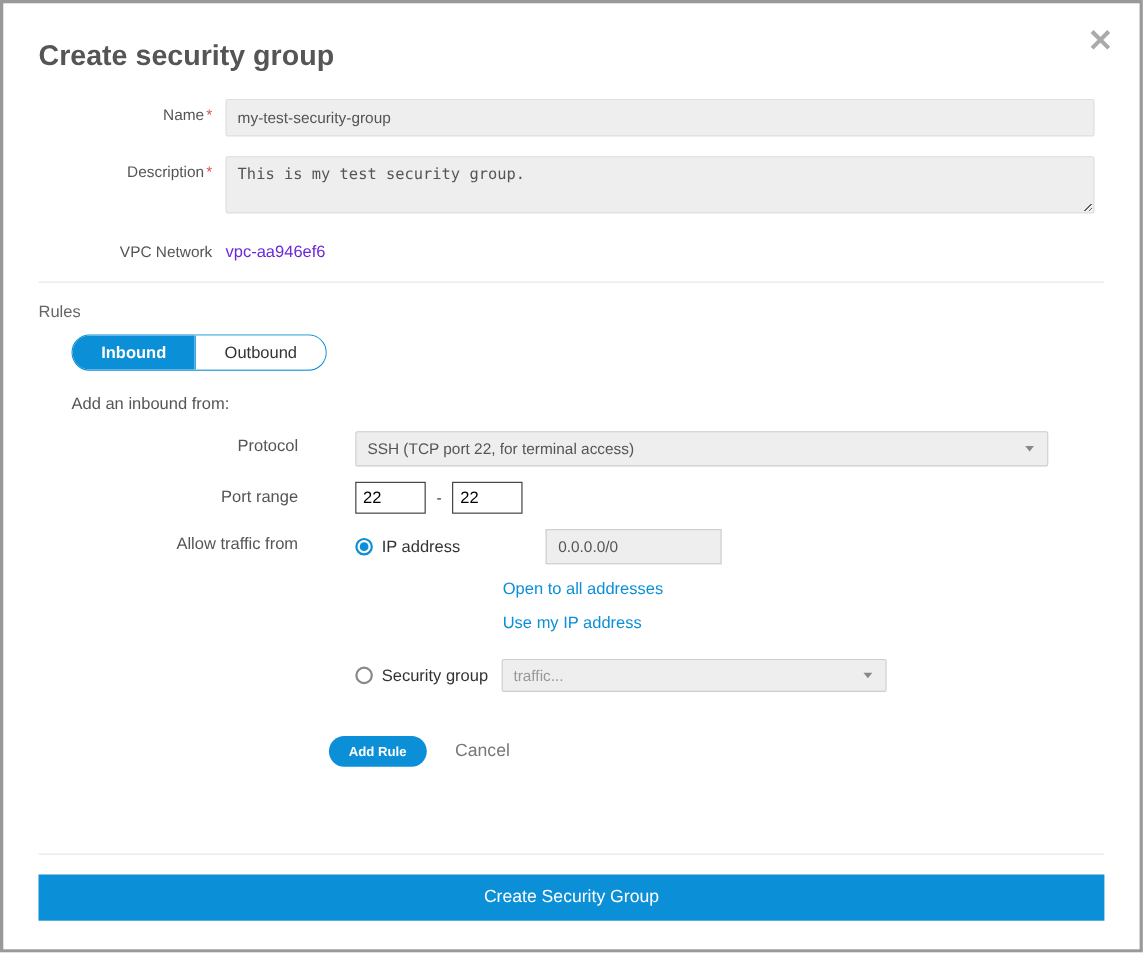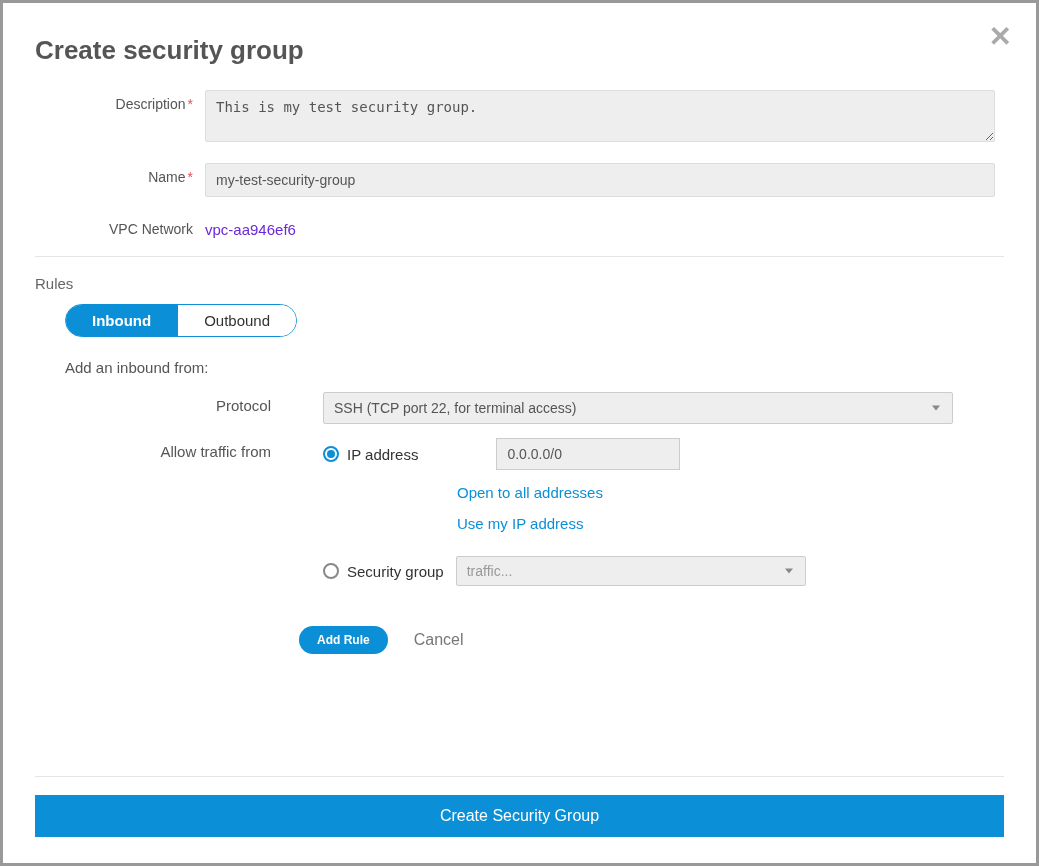--- a/index.html
+++ b/index.html
@@ -171,21 +171,21 @@
 .radio.checked { border-color: #0b8fd6; }
 .radio.checked::after {
   content: "";
   width: 8px;
   height: 8px;
   background: #0b8fd6;
   border-radius: 50%;
 }
 .radio-label { font-size: 15px; color: #333; margin-right: 30px; }
 .ip-input {
-  width: 184px;
+  width: 160px;
   background: #eee;
   border: 1px solid #ccc;
   padding: 7px 10px;
   font-size: 14px;
   color: #555;
   margin-left: 48px;
 }
 .link {
   color: #0b8fd6;
   font-size: 15px;
@@ -258,33 +258,33 @@
 <body>
 
 <div class="modal">
 
   <span class="close-icon">✕</span>
 
   <h1 class="title">Create security group</h1>
 
   <div class="form-row">
     <div class="label-col">
+      <span>Name</span><span class="required">*</span>
+    </div>
+    <div class="input-col">
+      <input class="text-input" type="text" value="my-test-security-group" style="">
+    </div>
+  </div>
+
+  <div class="form-row">
+    <div class="label-col">
       <span>Description</span><span class="required">*</span>
     </div>
     <div class="input-col">
       <textarea class="textarea" style="">This is my test security group.</textarea>
-    </div>
-  </div>
-
-  <div class="form-row">
-    <div class="label-col">
-      <span>Name</span><span class="required">*</span>
-    </div>
-    <div class="input-col">
-      <input class="text-input" type="text" value="my-test-security-group" style="">
     </div>
   </div>
 
   <div class="form-row">
     <div class="label-col">VPC Network</div>
     <div class="input-col">
       <div class="static-value">vpc-aa946ef6</div>
     </div>
   </div>
 
@@ -301,20 +301,28 @@
 
   <div class="rule-row">
     <div class="rlabel">Protocol</div>
     <div class="rinput">
       <div class="select">
         <span>SSH (TCP port 22, for terminal access)</span>
       </div>
     </div>
   </div>
 
+  <div class="rule-row">
+    <div class="rlabel">Port range</div>
+    <div class="rinput">
+      <input class="port-input" type="text" value="22" style="">
+      <span class="port-sep">-</span>
+      <input class="port-input" type="text" value="22" style="">
+    </div>
+  </div>
 
   <div class="rule-row">
     <div class="rlabel">Allow traffic from</div>
     <div class="rinput">
       <div class="radio-row">
         <span class="radio checked"></span>
         <span class="radio-label">IP address</span>
         <input class="ip-input" type="text" value="0.0.0.0/0" style="">
       </div>
       <span class="link">Open to all addresses</span>

